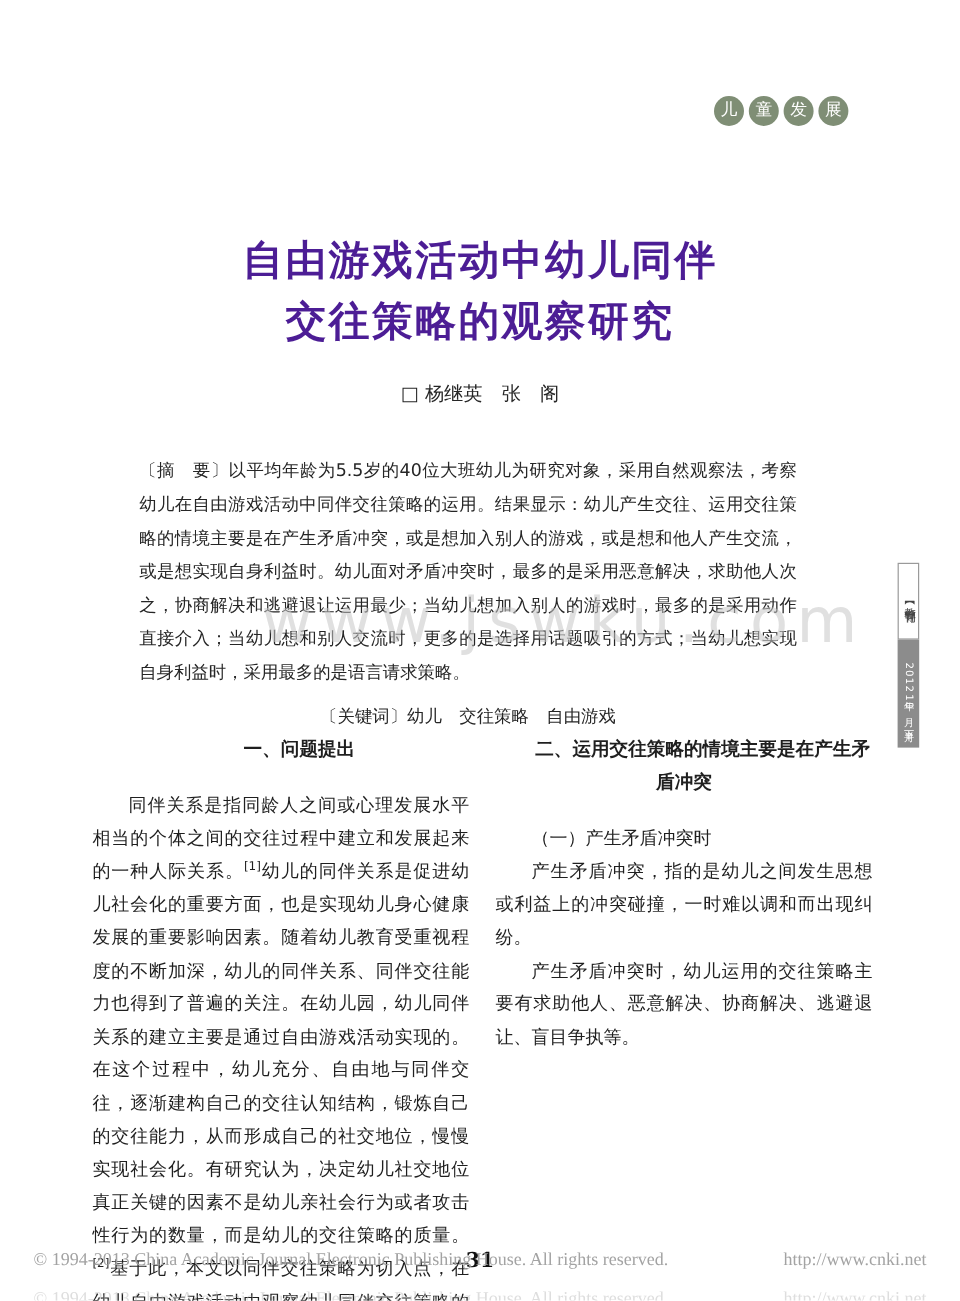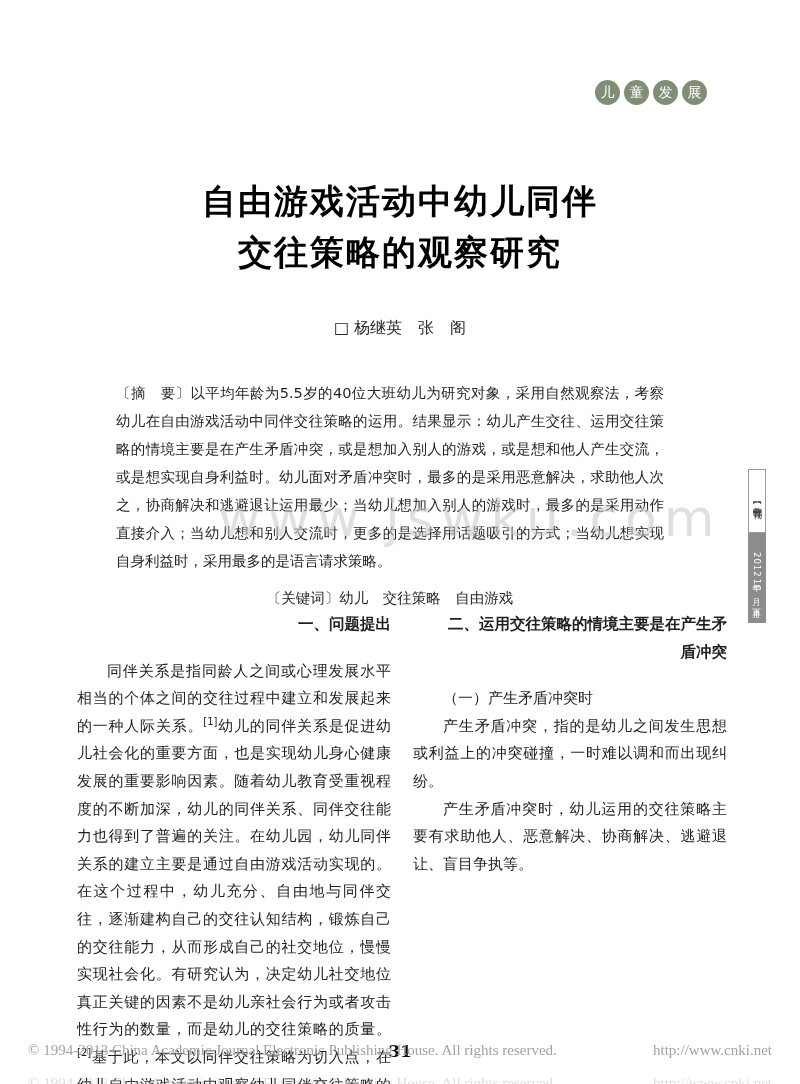--- a/index.html
+++ b/index.html
@@ -16,23 +16,23 @@
   .badge { position: absolute; top: 80px; right: 93px; display: flex; gap: 4px; }
   .badge-circle {
     width: 25px; height: 25px; border-radius: 50%;
     background: #80online8e75; background: #7f8e75;
     color: #fff; font-size: 14px; line-height: 25px;
     text-align: center; flex: none;
   }
 
   
   .title {
-    position: absolute; top: 176px; left: 0; width: 100%;
+    position: absolute; top: 192px; left: 0; width: 100%;
     text-align: center; font-size: 34px; font-weight: bold;
-    line-height: 51px; letter-spacing: 2px; color: #000000;
+    line-height: 51px; letter-spacing: 2px; color: #4c1d95;
   }
   .authors {
     position: absolute; top: 318px; left: 0; width: 100%;
     text-align: center; font-size: 16px; color: #262626;
   }
 
   
   .abstract-block {
     position: absolute; top: 379px; left: 116px; width: 548px;
     font-size: 14.5px; line-height: 28px; text-align: justify; color: #262626;
@@ -49,21 +49,21 @@
   }
 
   
   .columns {
     position: absolute; top: 611px; left: 77px; width: 650px;
     display: flex; gap: 22px;
   }
   .col { width: 314px; font-size: 15px; line-height: 27.6px; text-align: justify; }
   .sec-heading {
     font-weight: bold; font-size: 15.5px; line-height: 27.6px;
-    margin: 0 0 19px 0; text-indent: 2em; text-align: right;
+    margin: 0 0 19px 0; text-indent: 2em; text-align: center;
   }
   .col p { margin: 0; text-indent: 2em; }
   .ref { font-size: 10px; vertical-align: super; line-height: 0; letter-spacing: 0; }
 
   
   .side-tab { position: absolute; right: 34px; top: 469px; width: 18px; }
   .side-tab-journal {
     box-sizing: border-box; width: 18px; height: 64px;
     border: 1px solid #9a9a9a; background: #fff;
     writing-mode: vertical-rl; text-orientation: mixed;

